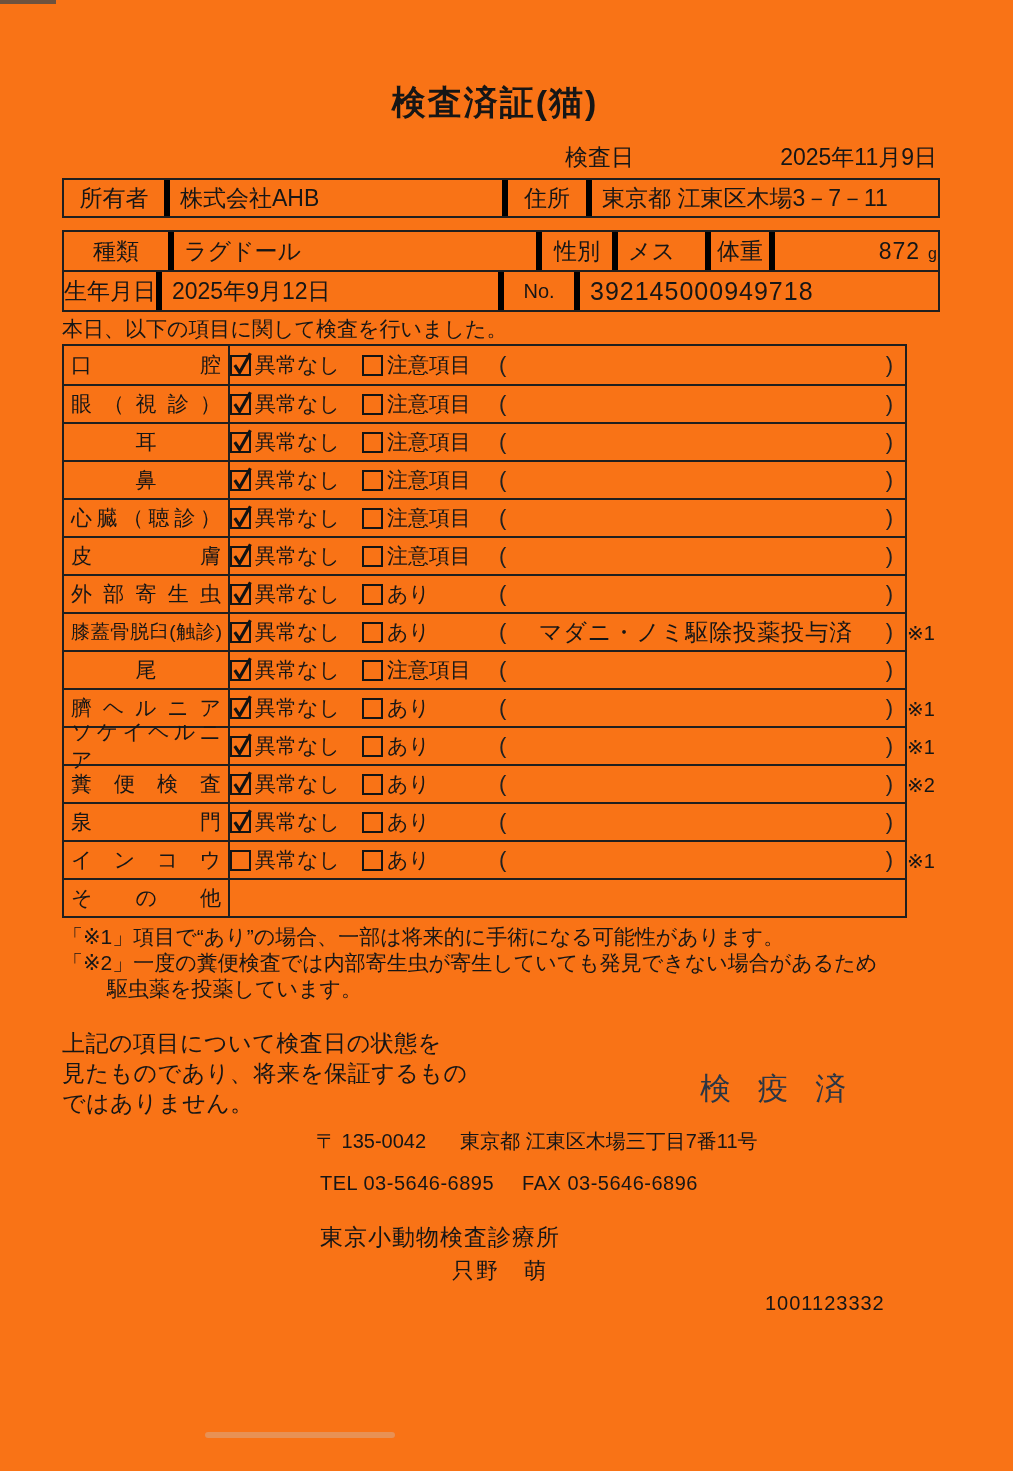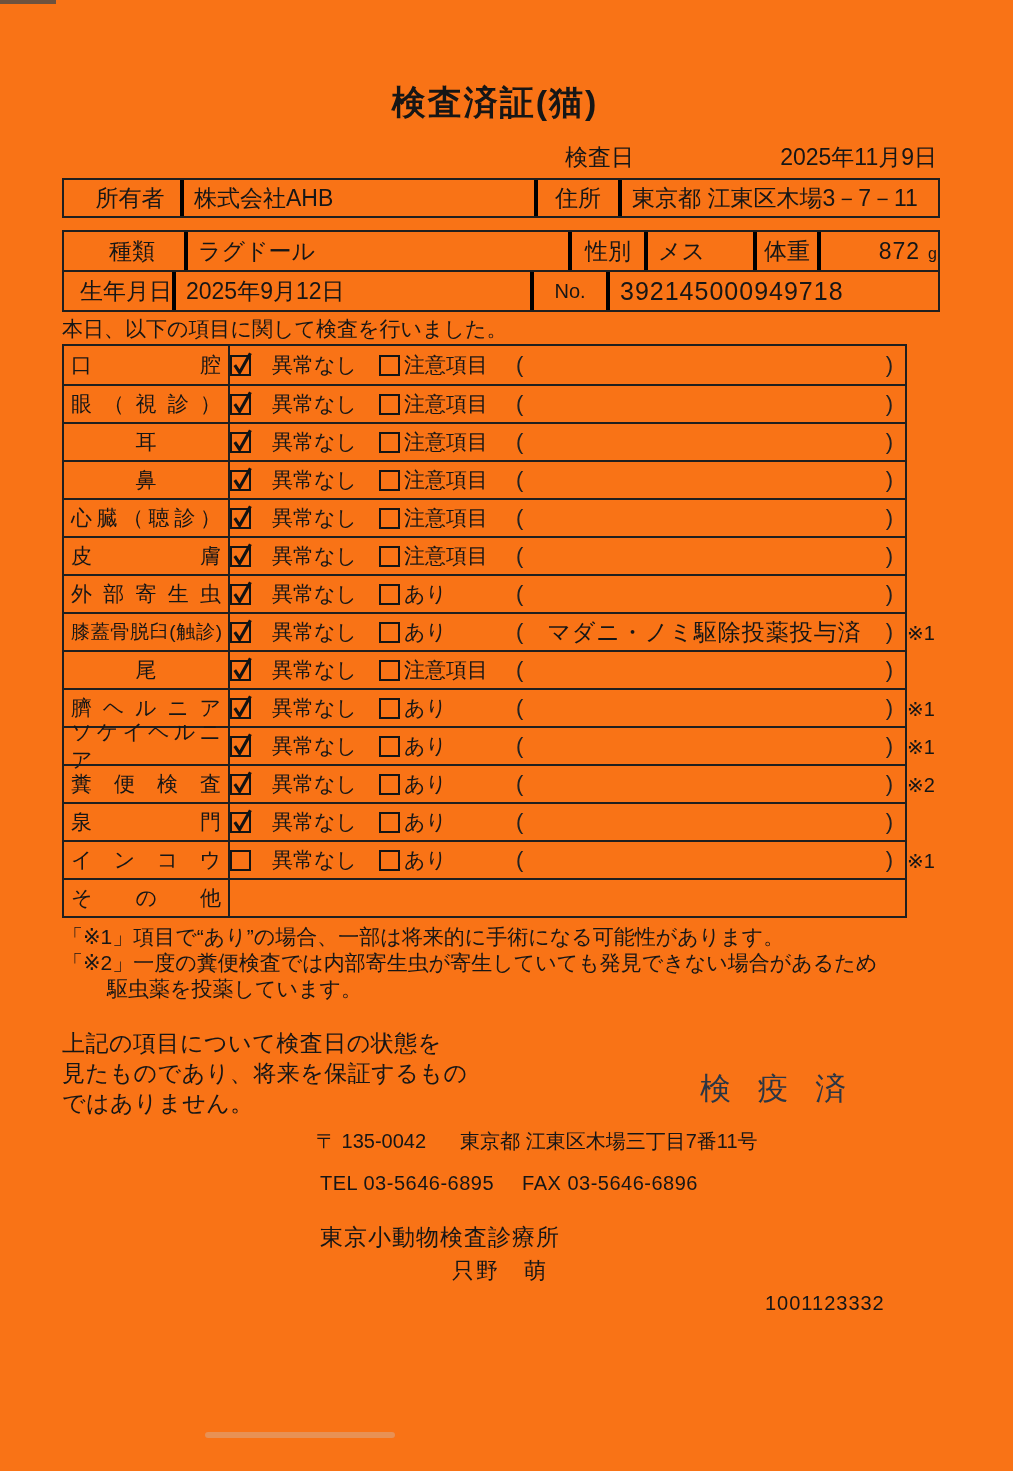--- a/index.html
+++ b/index.html
@@ -16,22 +16,22 @@
     font-size:34px;font-weight:700;letter-spacing:2px;}
 
   .date-row{position:absolute;left:565px;top:142px;width:372px;display:flex;
     justify-content:space-between;font-size:23px;}
 
   
   .tbl{position:absolute;border:2px solid #1f1f1f;box-sizing:border-box;display:flex;flex-direction:column;}
   .trow{display:flex;flex:1;box-sizing:border-box;}
   .trow + .trow{border-top:2px solid #1f1f1f;}
   .tcell{box-sizing:border-box;display:flex;align-items:center;font-size:23px;}
-  .tcell + .tcell{border-left:4px solid #000000;}
-  .lbl{justify-content:center;margin-left:16px;}
+  .tcell + .tcell{border-left:6px solid #000000;}
+  .lbl{justify-content:center;}
   .val{padding-left:10px;}
   .num{letter-spacing:1px;}
   .wcell{justify-content:flex-end;}
   .unit{font-size:16px;margin-left:8px;margin-top:6px;}
 
   .intro{position:absolute;left:62px;top:315px;font-size:21px;}
 
   
   .checklist{position:absolute;left:62px;top:344px;width:845px;border:2px solid #1f1f1f;box-sizing:border-box;overflow:visible;}
   .crow{display:flex;height:38px;box-sizing:border-box;position:relative;}
@@ -39,21 +39,21 @@
   .crow .label{width:166px;box-sizing:border-box;border-right:2px solid #1f1f1f;
     font-size:21px;display:flex;align-items:center;padding:0 7px;}
   .crow .label > span{width:100%;display:block;}
   .lab-justify > span{text-align:justify;text-align-last:justify;}
   .lab-center > span{text-align:center;text-align-last:center;}
   .small-label{font-size:19px !important;letter-spacing:-1px;}
   .crow .content{flex:1;display:flex;align-items:center;font-size:21px;position:relative;}
   .cb{position:relative;width:17px;height:17px;border:2px solid #141414;display:inline-block;flex:0 0 auto;}
   .cb svg{position:absolute;left:-2px;top:-6px;width:24px;height:26px;overflow:visible;display:none;}
   .cb.checked svg{display:block;}
-  .ok-text{margin-left:21px;width:102px;}
+  .ok-text{margin-left:4px;width:102px;}
   .cb2{margin-left:5px;}
   .alt-text{margin-left:4px;width:100px;}
   .paren{font-size:22px;color:#222;}
   .p-open{margin-left:12px;}
   .p-close{margin-right:12px;}
   .note{flex:1;text-align:center;font-size:23px;letter-spacing:1px;}
   .ref{position:absolute;right:-46px;top:7px;width:44px;font-size:20px;text-align:left;}
 
   .footnotes{position:absolute;left:62px;top:924px;font-size:21px;line-height:26px;}
   .fn-indent{padding-left:45px;}

